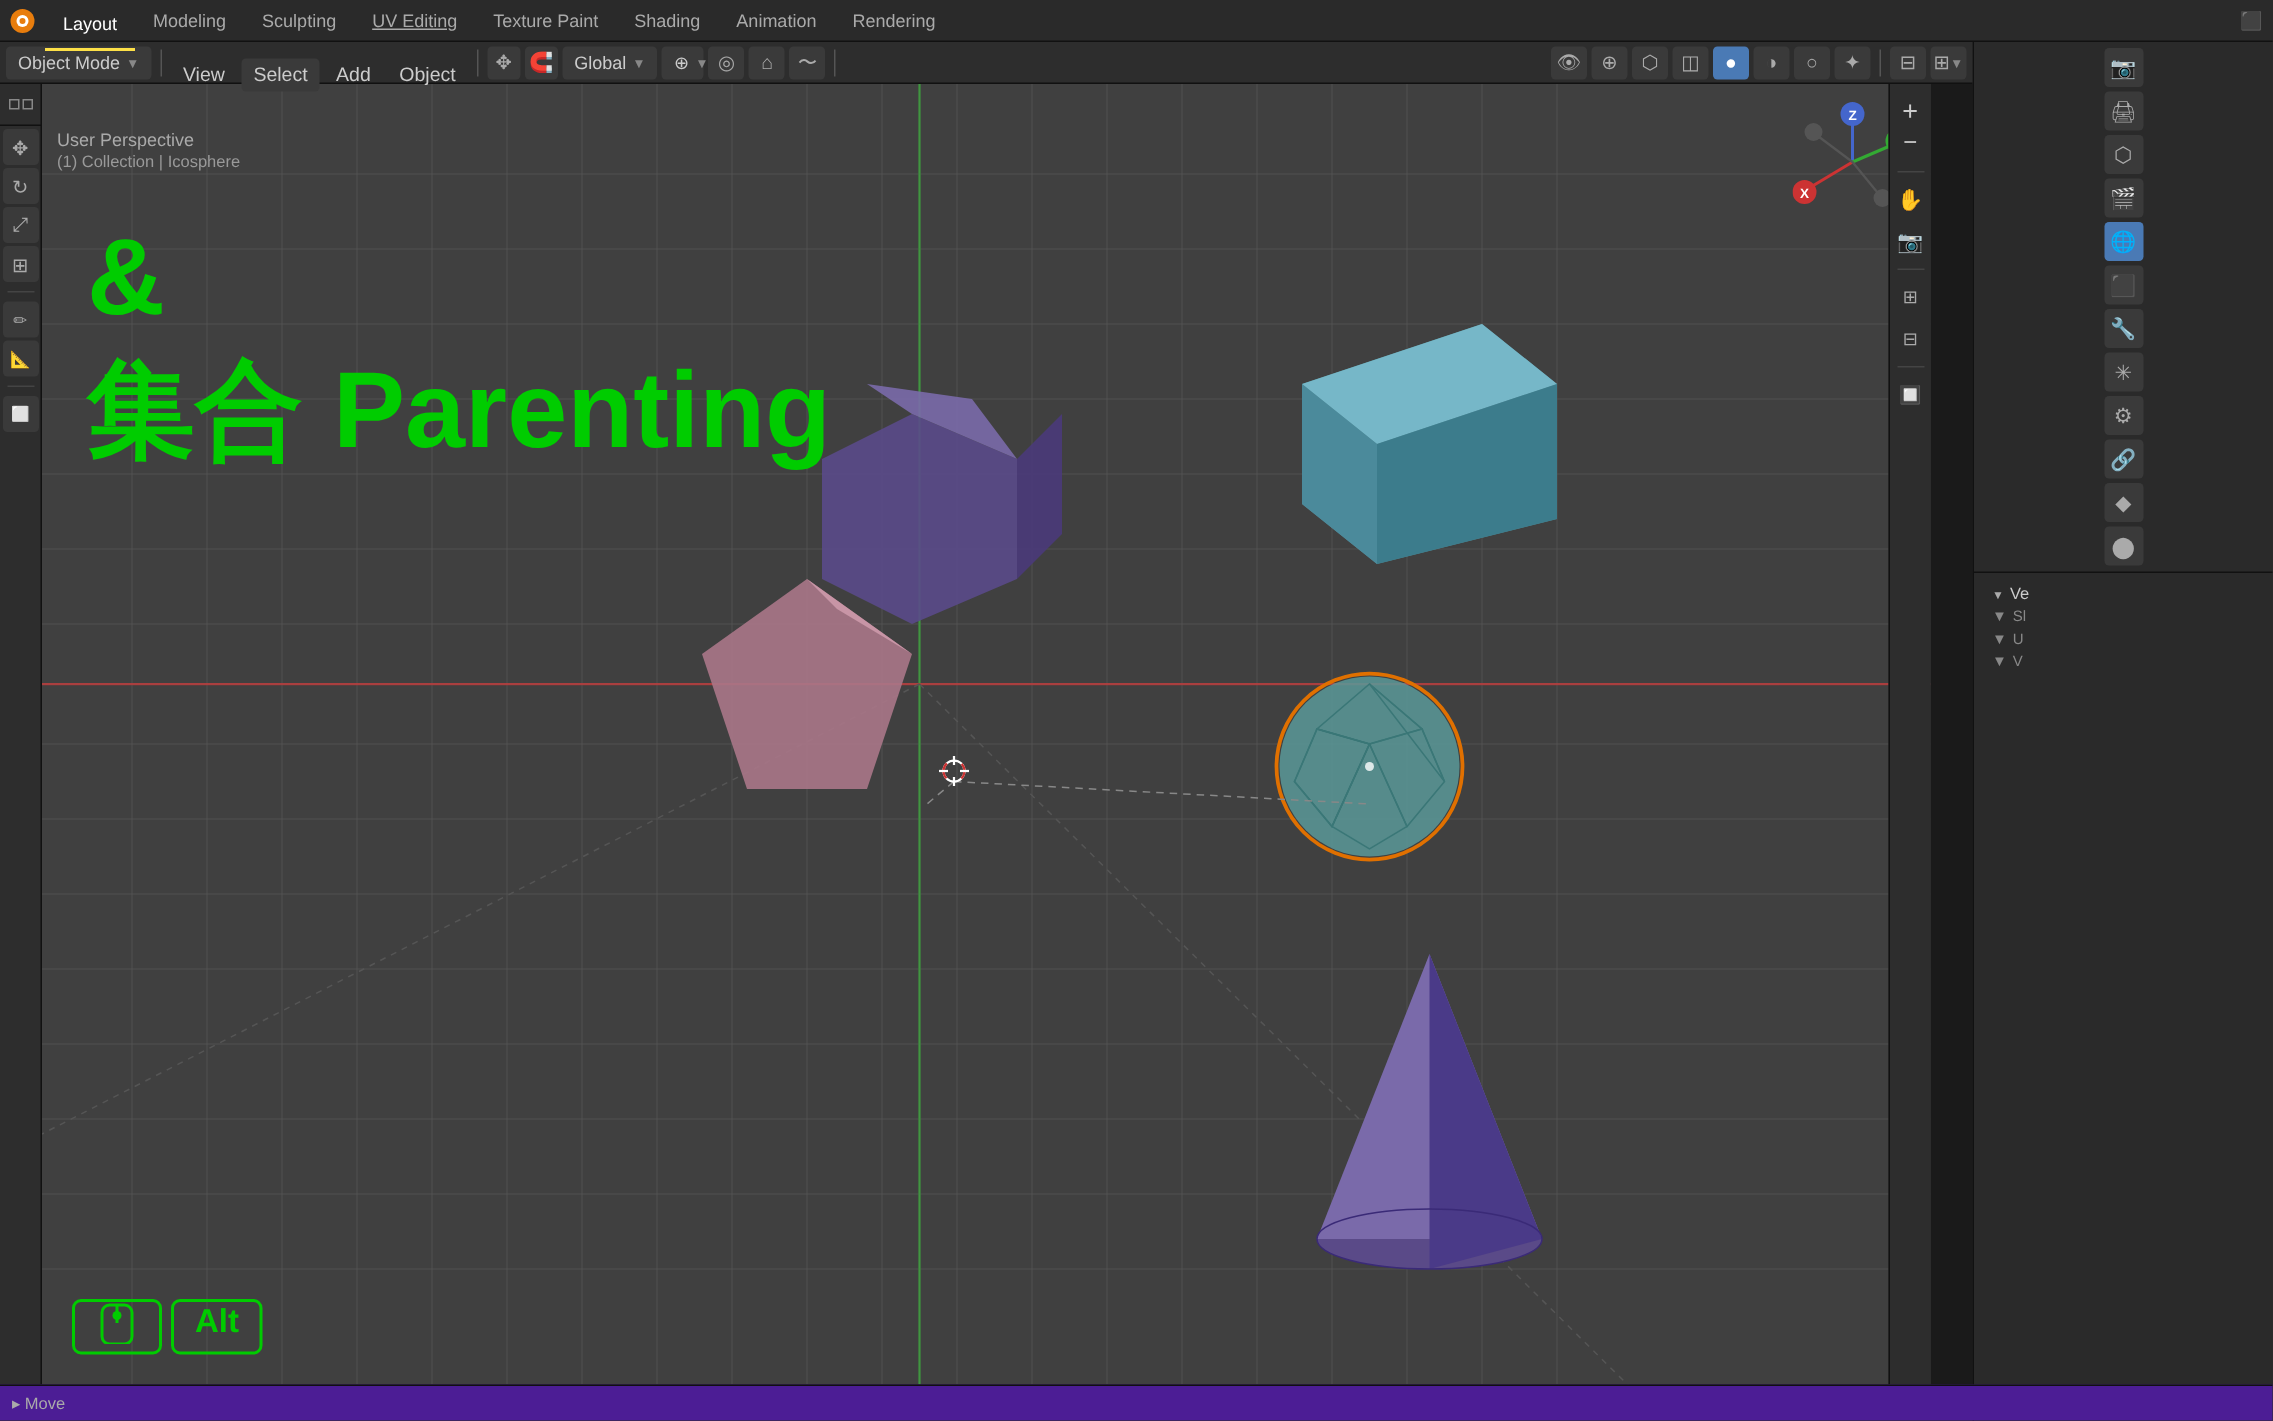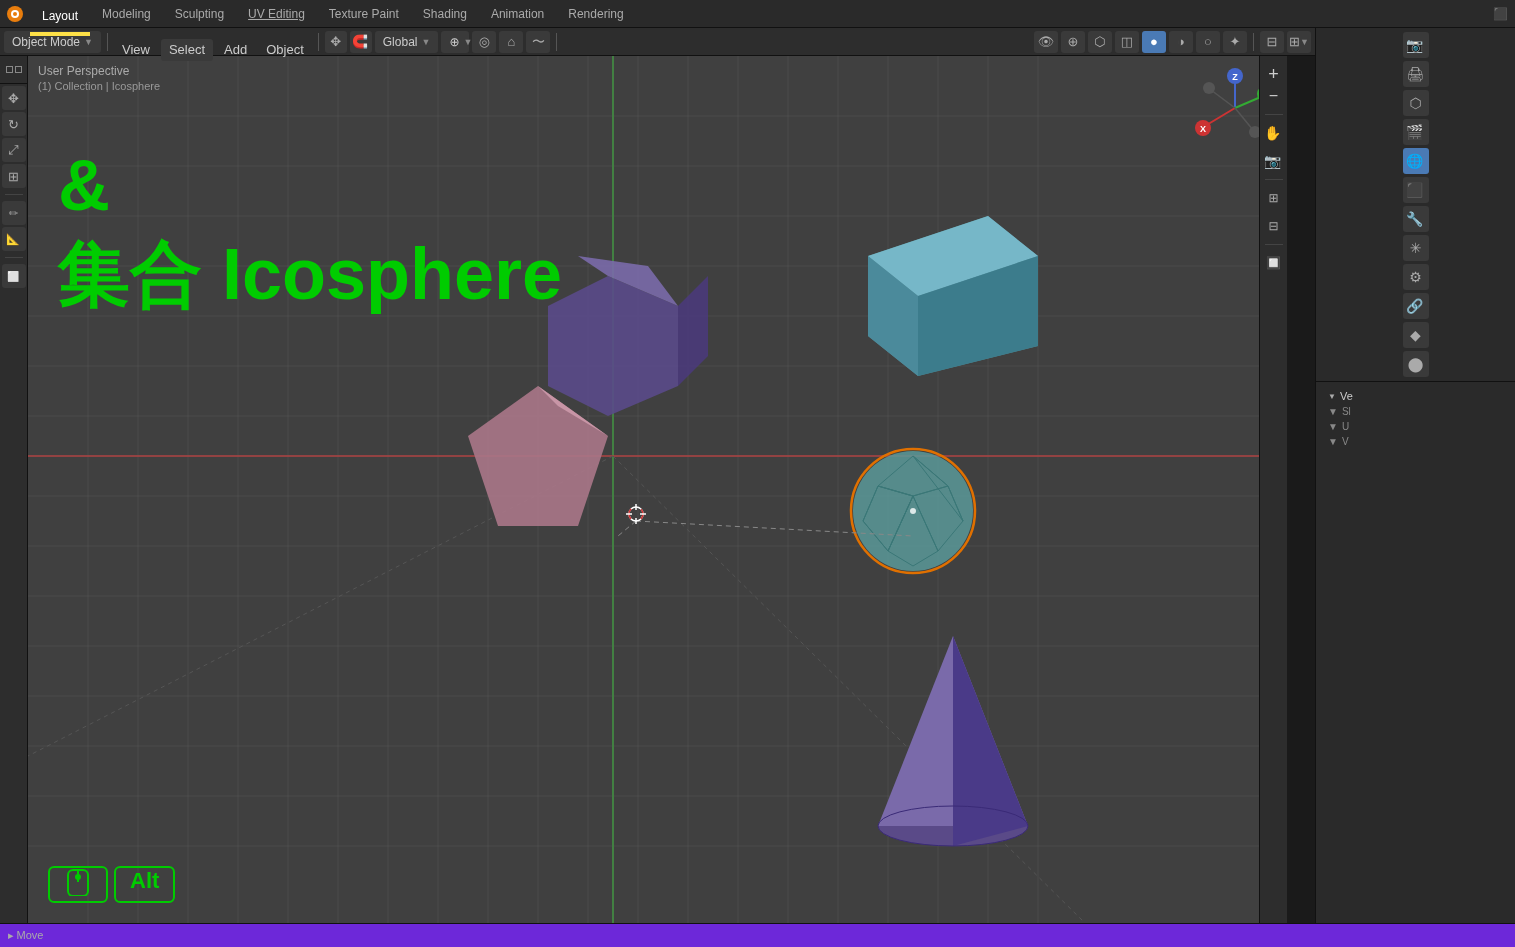--- a/index.html
+++ b/index.html
@@ -191,21 +191,21 @@
       font-weight: bold;
       min-width: 50px;
       text-align: center;
     }
 
     
     #bottom-bar {
       position: absolute;
       bottom: 0; left: 0; right: 0;
       height: 24px;
-      background: #6d28d9;
+      background: #4c1d95;
       display: flex;
       align-items: center;
       padding: 0 8px;
       border-top: 1px solid #111;
       z-index: 100;
     }
     .bottom-item {
       color: #aaa;
       font-size: 11px;
       margin-right: 8px;
@@ -332,21 +332,21 @@
 <body>
 
 <div id="top-tabs-bar" style="position:absolute;top:0;left:0;right:0;height:28px;background:#2a2a2a;display:flex;align-items:stretch;border-bottom:1px solid #111;z-index:200;">
   <div style="width:30px;display:flex;align-items:center;justify-content:center;padding:0 4px;">
     <svg width="18" height="18" viewBox="0 0 18 18">
       <circle cx="9" cy="9" r="8" fill="#e87d0d"></circle>
       <circle cx="9" cy="9" r="4" fill="#fff"></circle>
       <circle cx="9" cy="9" r="2" fill="#e87d0d"></circle>
     </svg>
   </div>
-  <div class="top-tab active" style="color:#fff;border-bottom:4px solid #fde047;font-size:12px;padding:16px 12px;display:flex;align-items:center;">Layout</div>
+  <div class="top-tab active" style="color:#fff;border-bottom:2px solid #fde047;font-size:12px;padding:16px 12px;display:flex;align-items:center;">Layout</div>
   <div class="top-tab" style="color:#aaa;font-size:12px;padding:0 12px;display:flex;align-items:center;">Modeling</div>
   <div class="top-tab" style="color:#aaa;font-size:12px;padding:0 12px;display:flex;align-items:center;">Sculpting</div>
   <div class="top-tab" style="color:#aaa;font-size:12px;padding:0 12px;display:flex;align-items:center;text-decoration:underline;">UV Editing</div>
   <div class="top-tab" style="color:#aaa;font-size:12px;padding:0 12px;display:flex;align-items:center;">Texture Paint</div>
   <div class="top-tab" style="color:#aaa;font-size:12px;padding:0 12px;display:flex;align-items:center;">Shading</div>
   <div class="top-tab" style="color:#aaa;font-size:12px;padding:0 12px;display:flex;align-items:center;">Animation</div>
   <div class="top-tab" style="color:#aaa;font-size:12px;padding:0 12px;display:flex;align-items:center;">Rendering</div>
   <div style="flex:1;"></div>
   <div style="width:28px;display:flex;align-items:center;justify-content:center;color:#aaa;font-size:12px;cursor:pointer;">⬛</div>
 </div>
@@ -461,21 +461,21 @@
     <line x1="0" y1="790" x2="100%" y2="790" class="grid-line"></line>
 
     <line x1="585" y1="0" x2="585" y2="100%" class="grid-axis-y" opacity="0.7"></line>
     <line x1="0" y1="400" x2="100%" y2="400" class="grid-axis-x" opacity="0.7"></line>
 
     <line x1="585" y1="400" x2="1060" y2="870" stroke="#555" stroke-width="1" stroke-dasharray="4,4"></line>
     <line x1="585" y1="400" x2="0" y2="700" stroke="#555" stroke-width="1" stroke-dasharray="4,4"></line>
   </svg>
 
   <div id="viewport-label">
-    <div class="line1" style="color:#aaa;font-size:12px;">User Perspective</div>
+    <div class="line1" style="color:#aaa;font-size:12px;margin-top:22px;">User Perspective</div>
     <div class="line2" style="color:#999;font-size:11px;margin-top:2px;">(1) Collection | Icosphere</div>
   </div>
 
   <div id="scene-objects">
 
     <svg class="shape-cube-purple" viewBox="0 0 150 160" style="overflow:visible;">
       <polygon points="60,20 130,50 130,130 60,160 0,130 0,50" fill="#5a4a8a" opacity="0.9"></polygon>
       <polygon points="60,20 130,50 100,10 30,0" fill="#7a6aaa" opacity="0.9"></polygon>
       <polygon points="130,50 130,130 160,100 160,20" fill="#4a3a7a" opacity="0.9"></polygon>
     </svg>
@@ -526,21 +526,21 @@
       <circle cx="10" cy="10" r="7" fill="none" stroke="#cc3333" stroke-width="1.5" stroke-dasharray="11,11" stroke-dashoffset="5.5"></circle>
       <line x1="10" y1="0" x2="10" y2="6" stroke="#fff" stroke-width="1.5"></line>
       <line x1="10" y1="14" x2="10" y2="20" stroke="#fff" stroke-width="1.5"></line>
       <line x1="0" y1="10" x2="6" y2="10" stroke="#fff" stroke-width="1.5"></line>
       <line x1="14" y1="10" x2="20" y2="10" stroke="#fff" stroke-width="1.5"></line>
     </svg>
   </div>
 
   <div id="overlay-text">
     <div class="overlay-line2">&amp;</div>
-    <div class="overlay-line3">集合 Icosphere</div>
+    <div class="overlay-line3">集合 Parenting</div>
   </div>
 
   <div id="axis-gizmo">
     <svg width="80" height="80" viewBox="0 0 80 80">
 
       <line x1="40" y1="40" x2="40" y2="10" stroke="#4466cc" stroke-width="2"></line>
       <circle cx="40" cy="8" r="8" fill="#4466cc"></circle>
       <text x="40" y="12" text-anchor="middle" fill="white" font-size="9" font-weight="bold">Z</text>
 
       <line x1="40" y1="40" x2="10" y2="58" stroke="#cc3333" stroke-width="2"></line>

